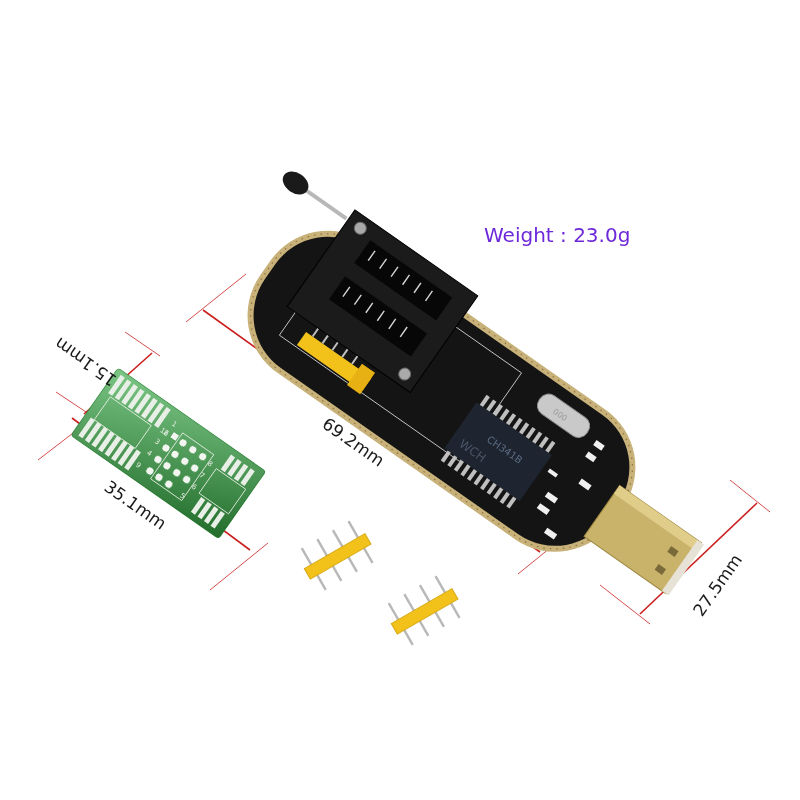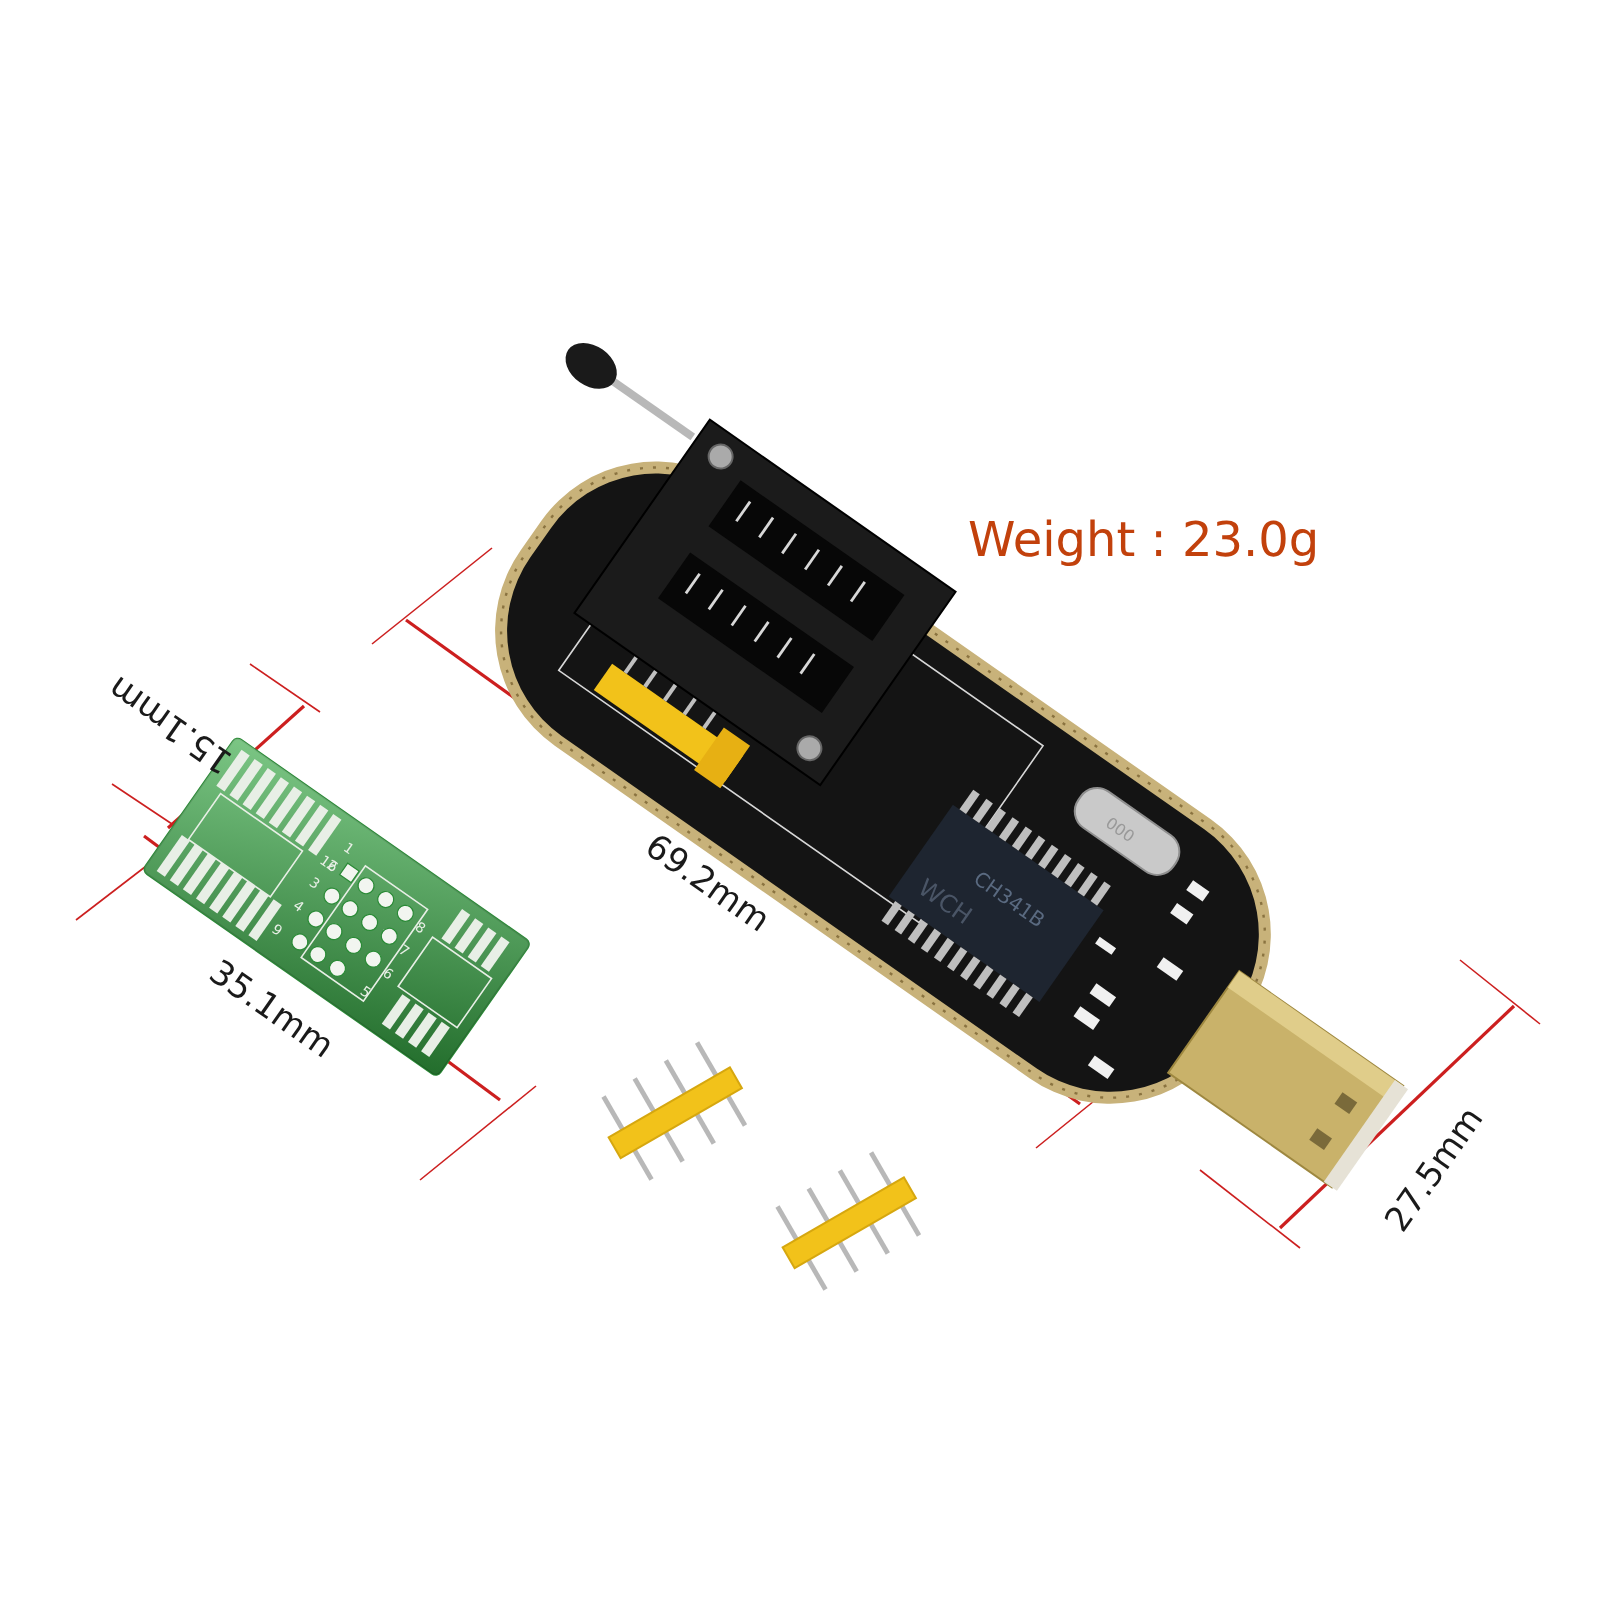--- a/index.html
+++ b/index.html
@@ -1,19 +1,19 @@
 <!DOCTYPE html>
 <html><head>
   <meta charset="utf-8">
   <style>
     html, body { margin: 0; padding: 0; background: #ffffff; }
     .canvas { position: relative; width: 800px; height: 800px; overflow: hidden; background: #ffffff; font-family: "DejaVu Sans", sans-serif; }
     svg.scene { position: absolute; left: 0; top: 0; width: 800px; height: 800px; }
     .label { position: absolute; color: #1a1a1a; white-space: nowrap; font-family: "DejaVu Sans", sans-serif; transform-origin: center center; }
-    .weight { left: 484px; top: 223px; font-size: 24px; color: #c2410c; margin-top: 33px; }
+    .weight { left: 484px; top: 223px; font-size: 20px; color: #6d28d9; }
     .dim-692 { left: 318px; top: 432px; font-size: 17px; transform: rotate(35deg); }
     .dim-351 { left: 100px; top: 495px; font-size: 17px; transform: rotate(35deg); }
     .dim-151 { left: 50px; top: 352px; font-size: 17px; transform: rotate(-145deg); }
     .dim-275 { left: 682px; top: 575px; font-size: 17px; transform: rotate(-55deg); }
   </style>
 </head>
 <body>
 
 <div class="canvas">
   <svg class="scene" viewBox="0 0 800 800">

